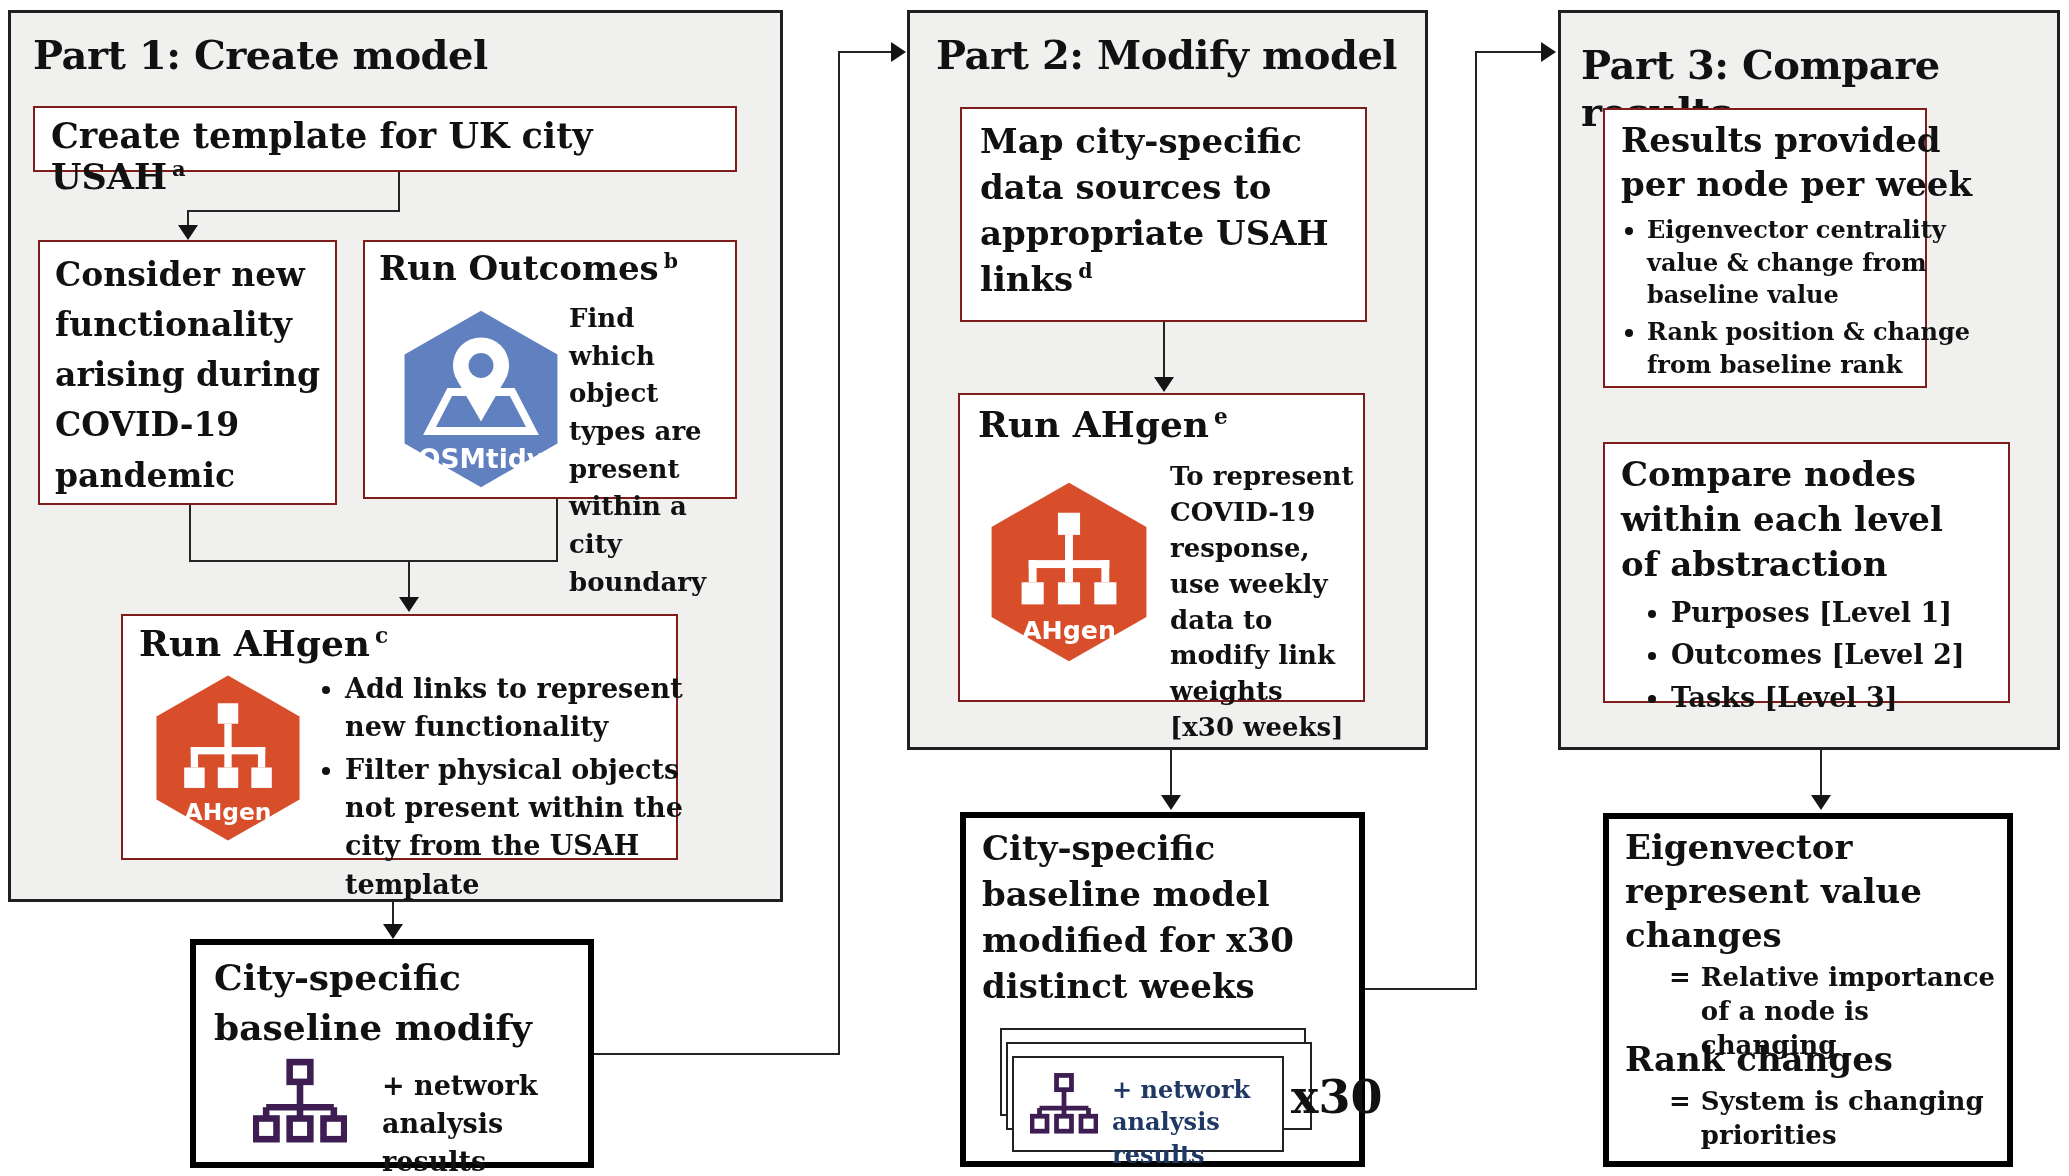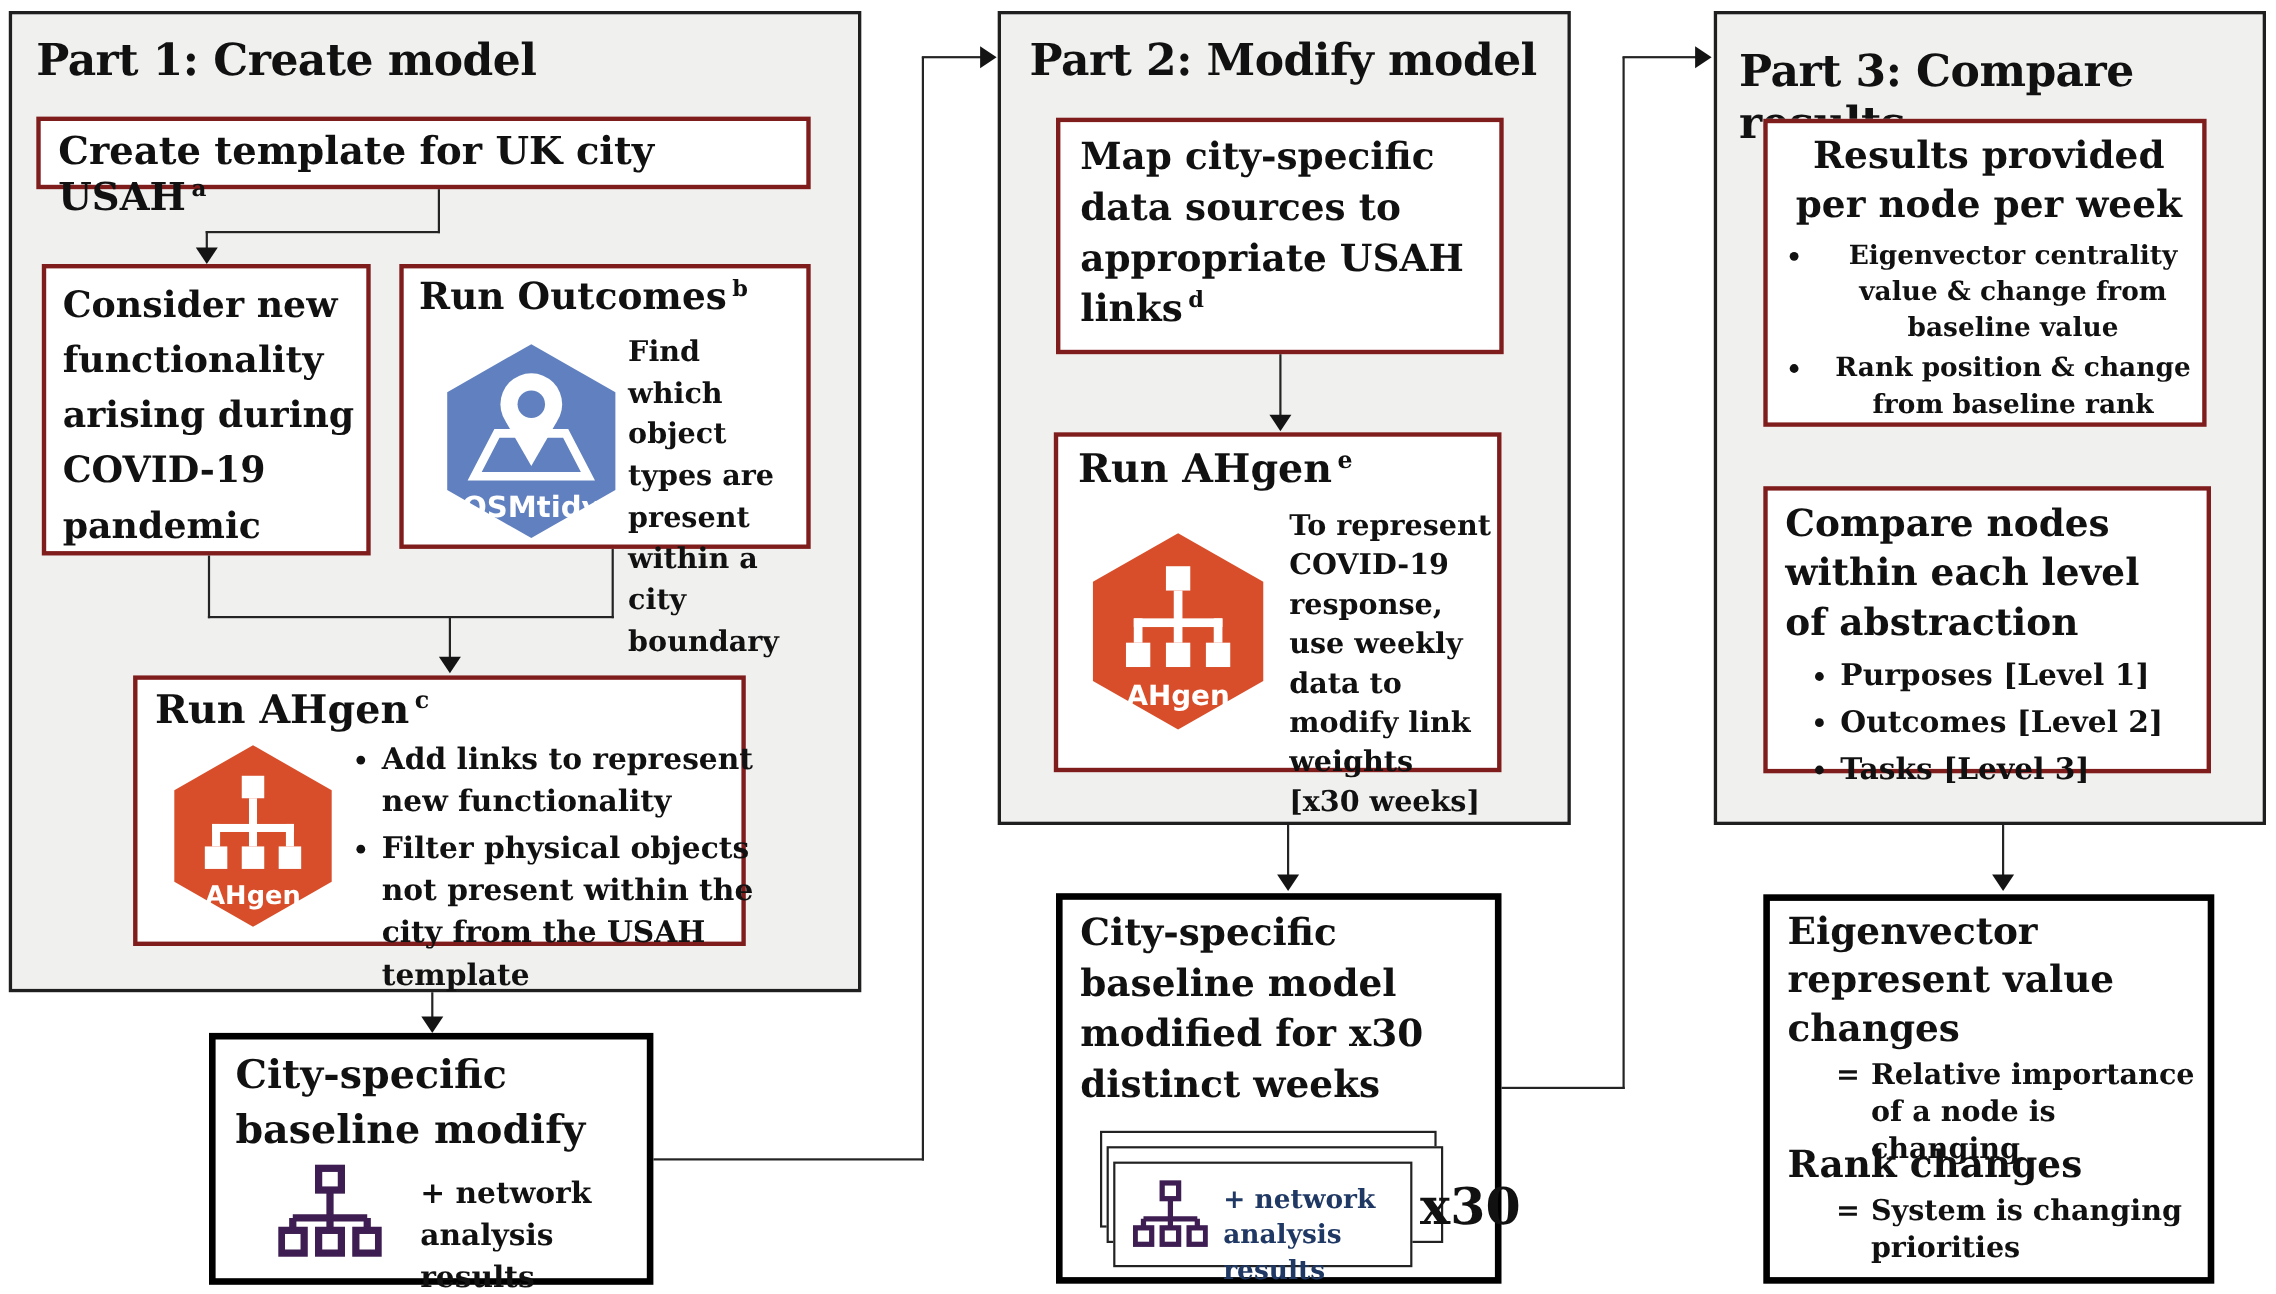--- a/index.html
+++ b/index.html
@@ -1,20 +1,20 @@
 <!DOCTYPE html>
 <html><head>
 <meta charset="utf-8">
 <style>
   html,body{margin:0;padding:0;background:#ffffff;}
   #stage{position:relative;width:2069px;height:1176px;background:#ffffff;overflow:hidden;
          font-family:"DejaVu Serif","Liberation Serif",serif;color:#111;}
   .panel{position:absolute;background:#f0f0ef;border:3px solid #1f1f1f;box-sizing:border-box;}
   .ptitle{font-size:40px;font-weight:700;letter-spacing:-0.5px;}
-  .wbox{position:absolute;background:#ffffff;border:4px solid #7f1d1d;box-sizing:border-box;}
+  .wbox{position:absolute;background:#ffffff;border:2px solid #7f1d1d;box-sizing:border-box;}
   .obox{position:absolute;background:#ffffff;border:6px solid #000;box-sizing:border-box;}
   .bt{font-weight:700;}
   .sup{font-size:60%;vertical-align:super;margin-left:5px;font-weight:700;}
   .hline,.vline{position:absolute;background:#242424;}
   .hline{height:2px;} .vline{width:2px;}
   .arr-d{position:absolute;width:0;height:0;border-left:10px solid transparent;border-right:10px solid transparent;border-top:15px solid #141414;}
   .arr-r{position:absolute;width:0;height:0;border-top:10px solid transparent;border-bottom:10px solid transparent;border-left:15px solid #141414;}
   ul.blts{margin:0;padding:0 0 0 26px;list-style:disc;}
   ul.blts li{margin:0 0 4px 0;}
   .icontext{font-family:"DejaVu Sans","Liberation Sans",sans-serif;font-weight:700;}
@@ -171,21 +171,21 @@
 
   <div class="hline" style="left:1365px;top:988px;width:112px;"></div>
   <div class="vline" style="left:1475px;top:52px;height:938px;"></div>
   <div class="hline" style="left:1475px;top:51px;width:68px;"></div>
   <div class="arr-r" style="left:1541px;top:42px;"></div>
 
   <div class="panel" style="left:1558px;top:10px;width:502px;height:740px;">
     <div class="ptitle" style="position:absolute;left:20px;top:18px;margin-top:10px;">Part 3: Compare results</div>
   </div>
 
-  <div class="wbox" style="left:1603px;top:108px;width:403px;height:280px;text-align:center;">
+  <div class="wbox" style="left:1603px;top:108px;width:324px;height:280px;">
     <div class="bt" style="position:absolute;left:16px;top:8px;width:370px;font-size:34px;line-height:1.3;">Results provided per node per week</div>
     <ul class="blts" style="position:absolute;left:16px;top:104px;width:362px;font-size:24px;line-height:1.36;font-weight:700;">
       <li>Eigenvector centrality value &amp; change from baseline value</li>
       <li>Rank position &amp; change from baseline rank</li>
     </ul>
   </div>
 
   <div class="wbox" style="left:1603px;top:442px;width:407px;height:261px;">
     <div class="bt" style="position:absolute;left:16px;top:8px;width:370px;font-size:34px;line-height:1.33;">Compare nodes within each level of abstraction</div>
     <ul class="blts" style="position:absolute;left:40px;top:150px;width:340px;font-size:27px;line-height:1.42;font-weight:700;">

